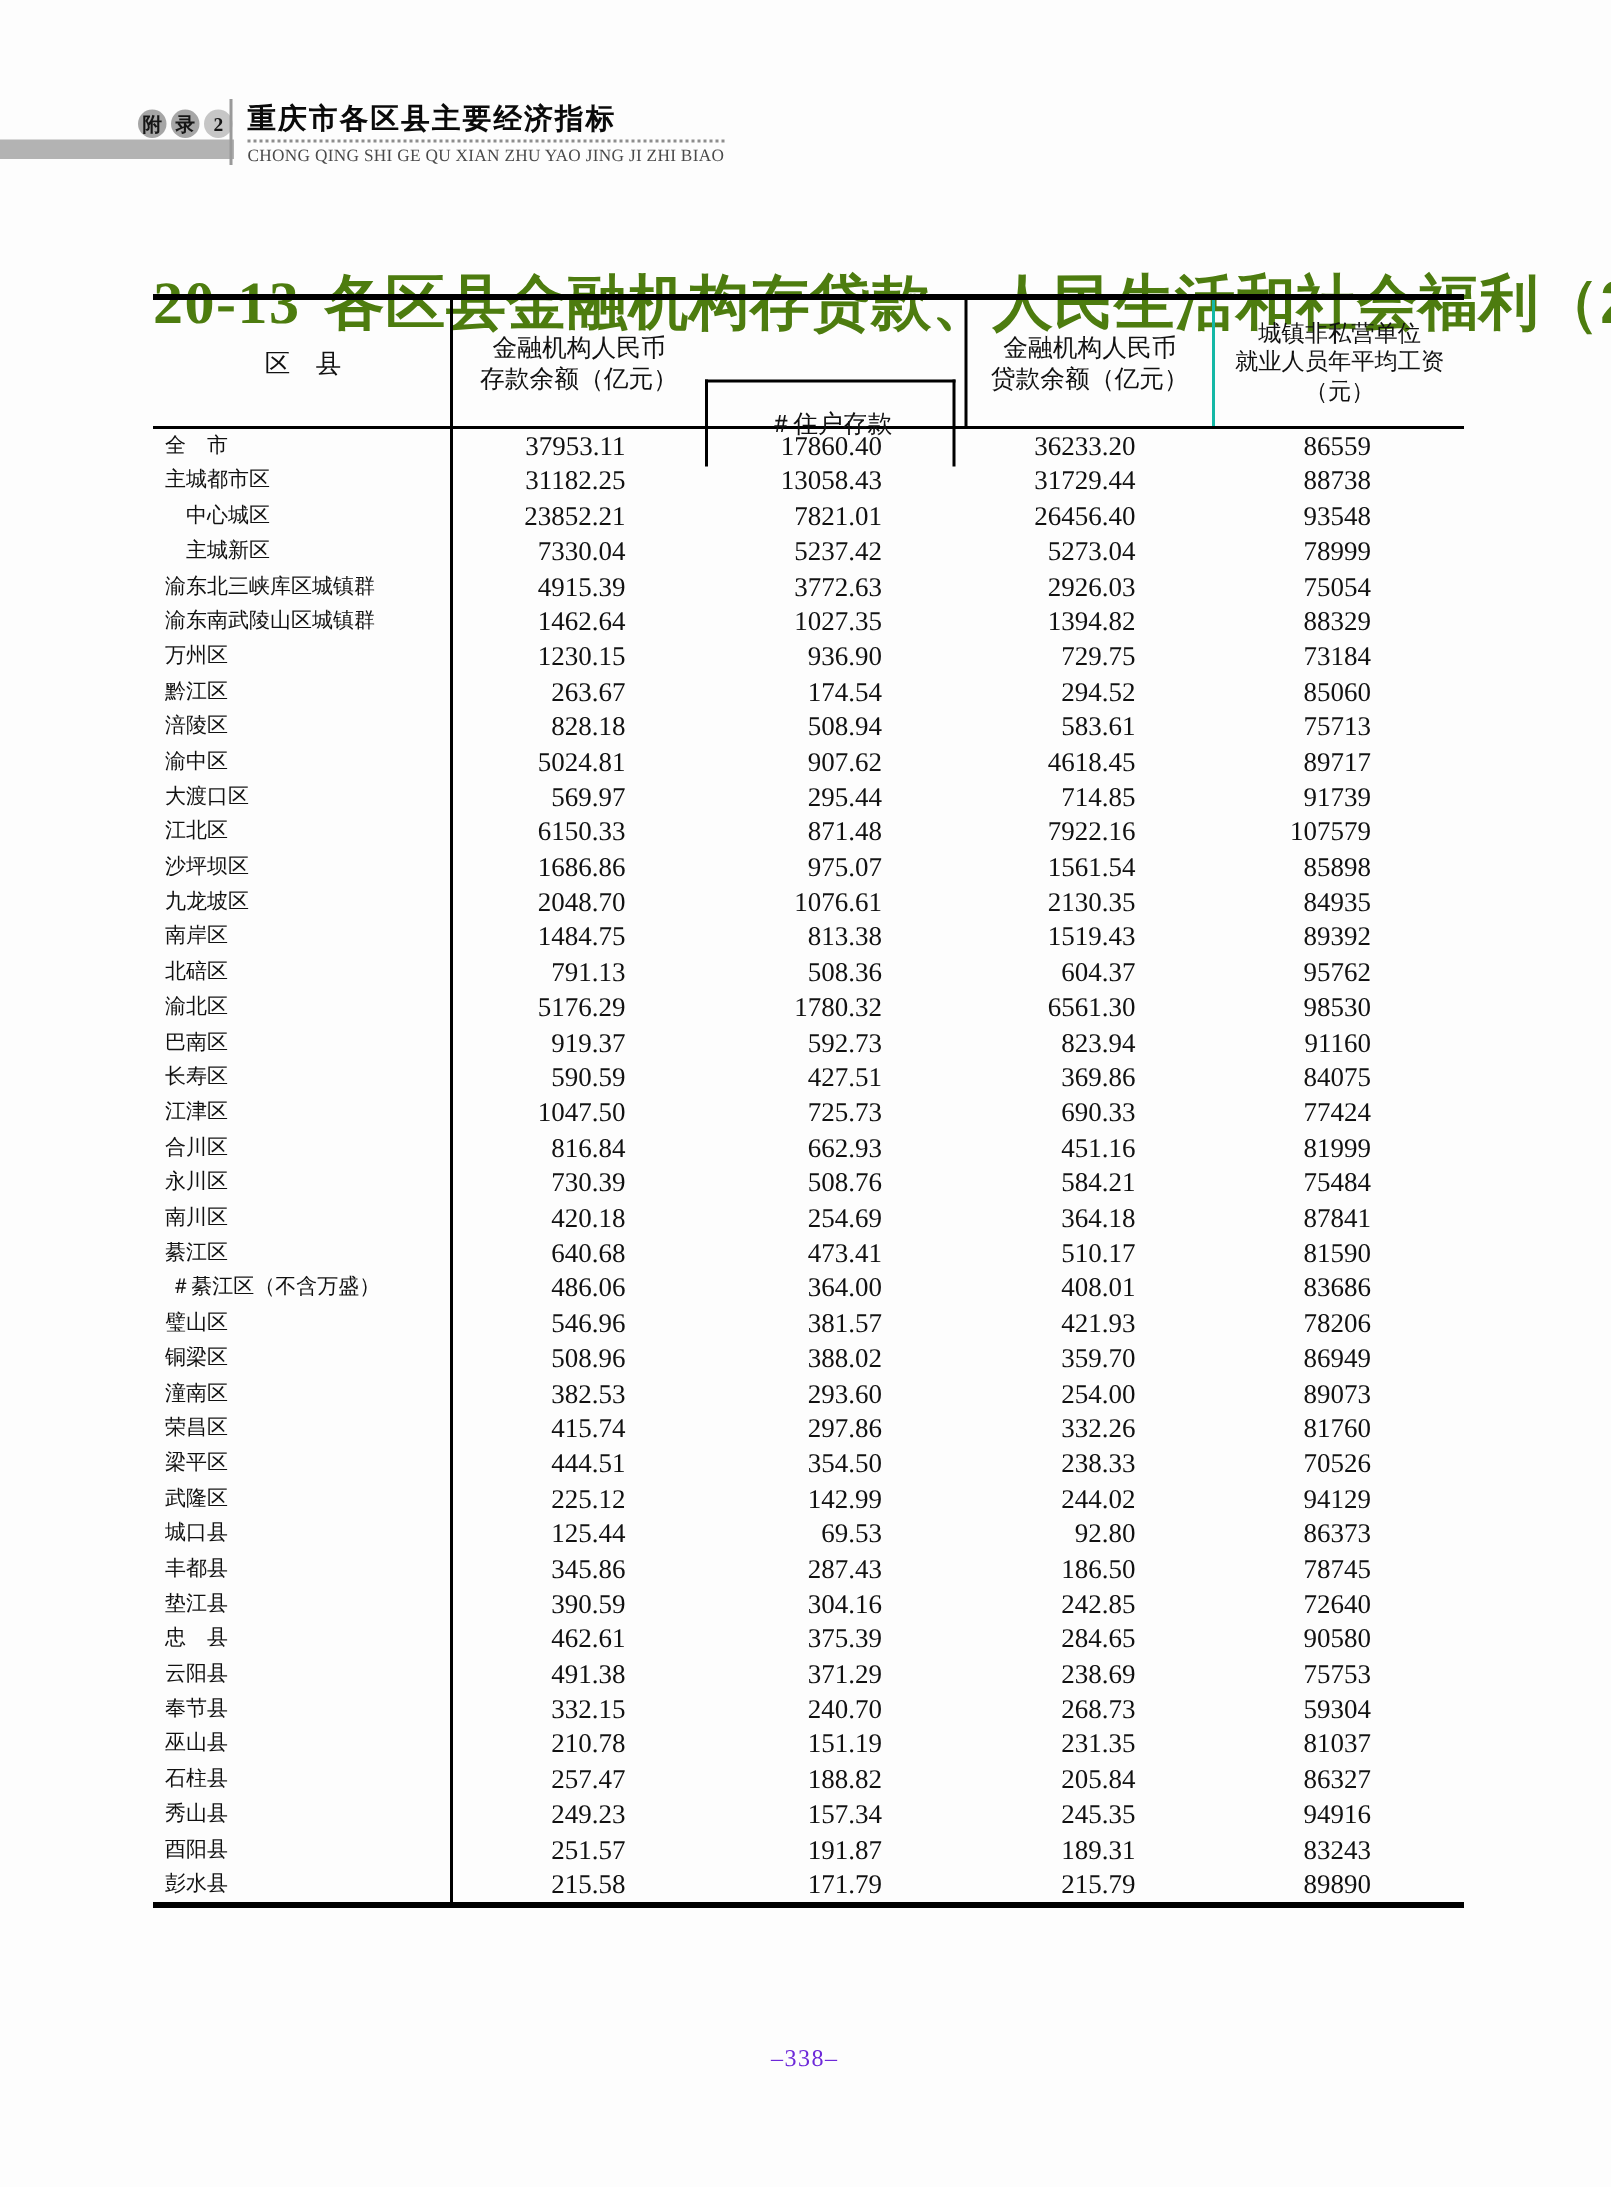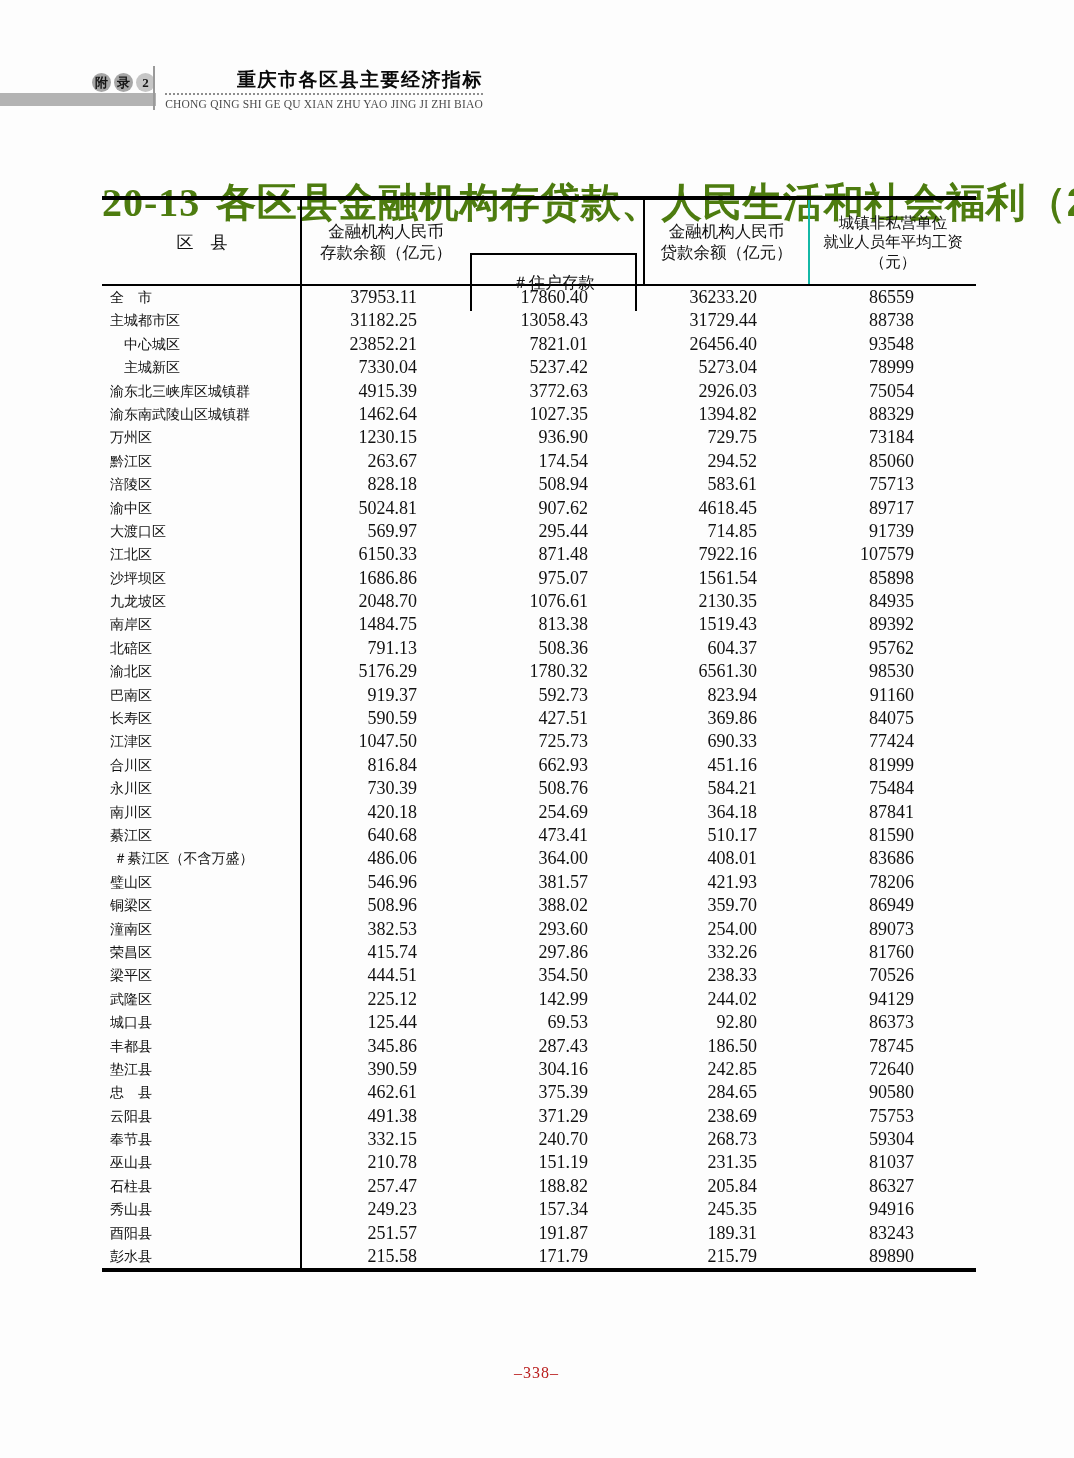--- a/index.html
+++ b/index.html
@@ -6,21 +6,21 @@
   .page{position:relative;width:1074px;height:1458px;margin:0 auto;background:#fdfdfd;color:#111;
         font-family:"Liberation Serif","DejaVu Serif",serif;overflow:hidden;}
 
   
   .accent-bar{position:absolute;left:0;top:93px;width:156px;height:13px;background:#b3b3b3;}
   .badge{position:absolute;left:92px;top:73px;display:flex;gap:3px;align-items:center;}
   .badge .c{display:inline-block;width:19px;height:19px;border-radius:50%;background:#a6a6a6;color:#161616;
             font:bold 13px/19px "Liberation Sans","DejaVu Sans",sans-serif;text-align:center;}
   .badge .c.num{background:#c6c6c6;font-family:"Liberation Serif","DejaVu Serif",serif;}
   .hdr-divider{position:absolute;left:153px;top:66px;width:2px;height:44px;background:#9a9a9a;}
-  .hdr-titles{position:absolute;left:165px;top:68px;text-align:right;}
+  .hdr-titles{position:absolute;left:165px;top:68px;}
   .hdr-cn{font:bold 19px/23px "Liberation Sans","DejaVu Sans",sans-serif;letter-spacing:1.5px;color:#0a0a0a;}
   .hdr-dots{width:318px;height:0;border-bottom:2px dotted #8d8d8d;margin-top:2px;}
   .hdr-py{font-size:11.5px;line-height:14px;color:#4a4a4a;letter-spacing:0.2px;margin-top:2px;}
 
   
   .main-title{position:absolute;left:102px;top:157px;width:872px;text-align:center;white-space:nowrap;
               font-family:"Liberation Sans","DejaVu Sans",sans-serif;font-weight:900;font-size:40px;line-height:36px;
               letter-spacing:0.5px;color:#4d7c0f;}
   .main-title .num{font-family:"Liberation Serif","DejaVu Serif",serif;font-weight:bold;margin-right:16px;letter-spacing:1px;}
 
@@ -39,21 +39,21 @@
          font-size:16.5px;margin-top:27px;}
   .t-row{display:flex;height:23.4px;line-height:23.4px;}
   .cell{box-sizing:border-box;overflow:hidden;}
   .cell.c1{width:200px;padding-left:8px;font-size:14px;white-space:pre;}
   .cell.num{font-size:18px;text-align:right;}
   .cell.c2{width:168px;padding-right:53px;}
   .cell.c3{width:173px;padding-right:55px;}
   .cell.c4{width:165px;padding-right:51px;}
   .cell.c5{width:168px;padding-right:62px;}
 
-  .page-number{position:absolute;left:0;top:1364px;width:1073px;text-align:center;font-size:16px;letter-spacing:1px;color:#b91c1c;}
+  .page-number{position:absolute;left:0;top:1364px;width:1073px;text-align:center;font-size:16px;letter-spacing:1px;color:#6d28d9;}
 </style>
 </head>
 <body>
 
 <div class="page">
 
   <div class="accent-bar"></div>
 
   <div class="badge">
     <span class="c">附</span>

